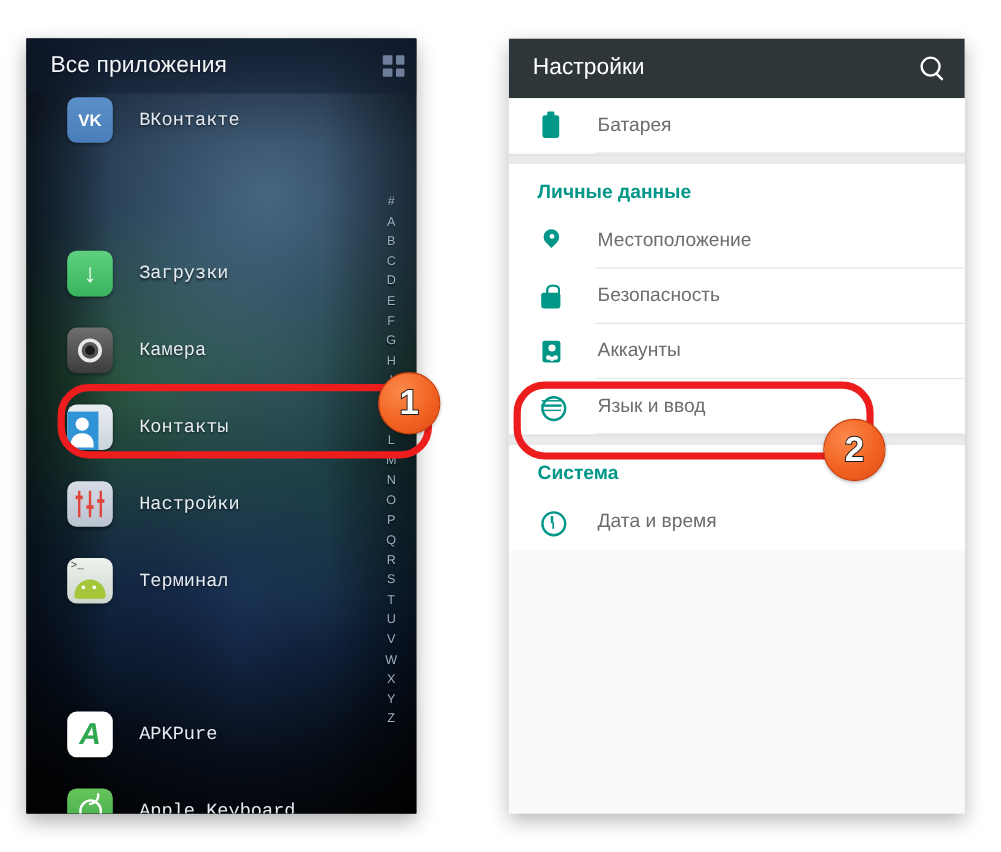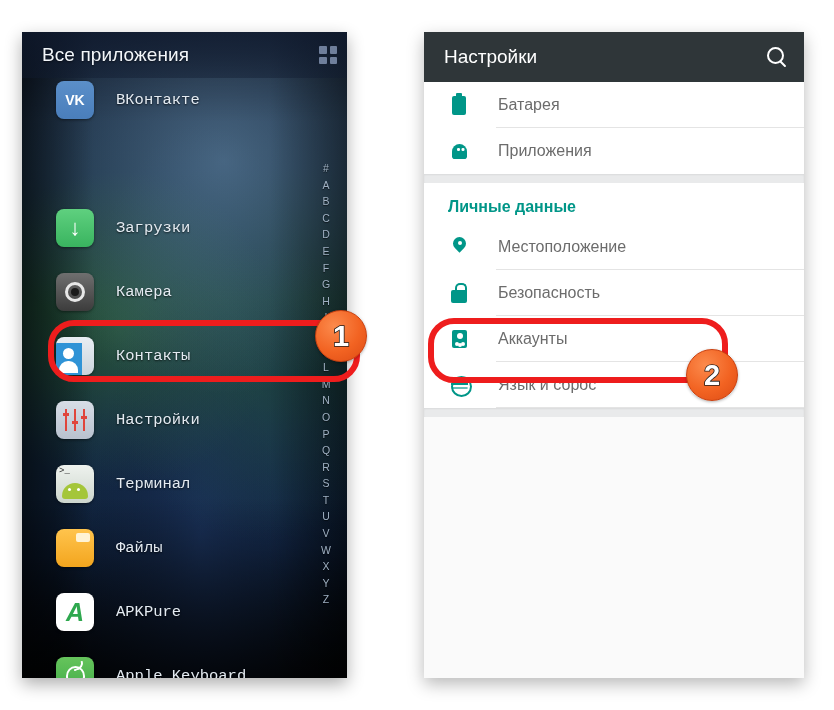--- a/index.html
+++ b/index.html
@@ -262,24 +262,20 @@
           <i></i>
         </div>
       <div class="app-label">Настройки</div>
     </div>
     <div class="app-row" style="top:374px;">
       <div class="app-icon ic-term">
           <i></i>
         </div>
       <div class="app-label">Терминал</div>
     </div>
-    <div class="app-row" style="top:438px;">
-      <div class="app-icon ic-files"></div>
-      <div class="app-label">Файлы</div>
-    </div>
     <div class="app-row" style="top:502px;">
       <div class="app-icon ic-apk">
           <i>A</i>
         </div>
       <div class="app-label">APKPure</div>
     </div>
     <div class="app-row" style="top:566px;">
       <div class="app-icon ic-apple">
           <i></i>
         </div>
@@ -325,24 +321,20 @@
     <div class="title">Настройки</div>
     <div class="search-icon"></div>
   </div>
 
   <div class="settings-group">
     <div class="set-row">
       <div class="set-icon si-battery"></div>
       <div class="label">Батарея</div>
       <div class="sep"></div>
     </div>
-    <div class="set-row">
-      <div class="set-icon si-apps"></div>
-      <div class="label">Приложения</div>
-    </div>
   </div>
 
   <div class="group-gap"></div>
 
   <div class="settings-group">
     <div class="group-title">Личные данные</div>
     <div class="set-row">
       <div class="set-icon si-location"></div>
       <div class="label">Местоположение</div>
       <div class="sep"></div>
@@ -352,27 +344,34 @@
       <div class="label">Безопасность</div>
       <div class="sep"></div>
     </div>
     <div class="set-row">
       <div class="set-icon si-account"></div>
       <div class="label">Аккаунты</div>
       <div class="sep"></div>
     </div>
     <div class="set-row">
       <div class="set-icon si-lang"></div>
-      <div class="label">Язык и сброс</div>
+      <div class="label">Язык и ввод</div>
       <div class="sep"></div>
     </div>
   </div>
 
   <div class="group-gap"></div>
 
+  <div class="settings-group">
+    <div class="group-title">Система</div>
+    <div class="set-row">
+      <div class="set-icon si-date"></div>
+      <div class="label">Дата и время</div>
+    </div>
+  </div>
 </div>
 
 <div class="hl-box" id="hl-box-1"></div>
 <div class="hl-box" id="hl-box-2"></div>
 
 <div class="badge" id="badge-1">
   <span>1</span>
 </div>
 <div class="badge" id="badge-2">
   <span>2</span>

